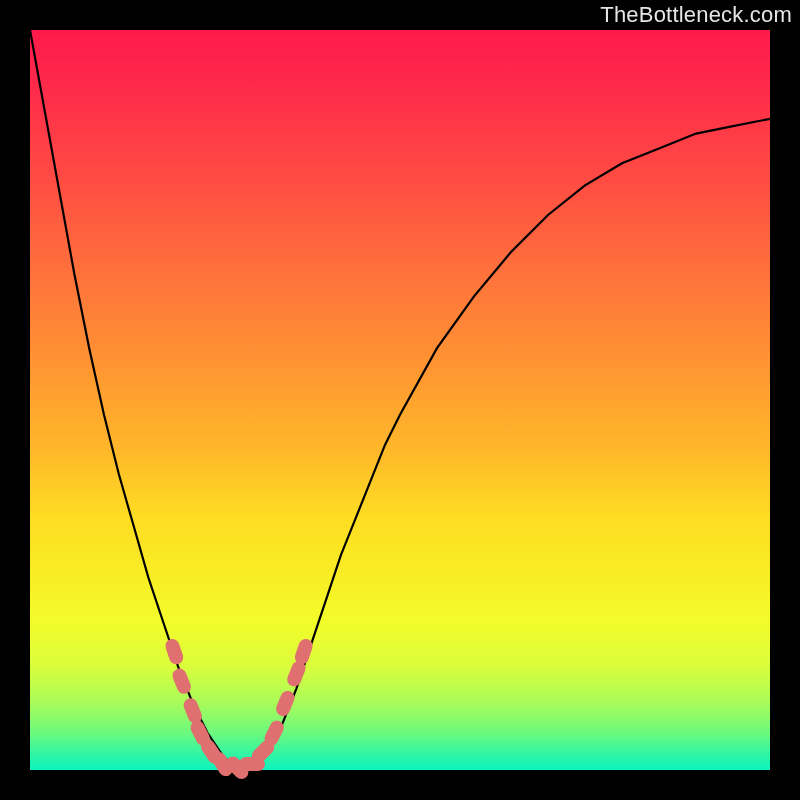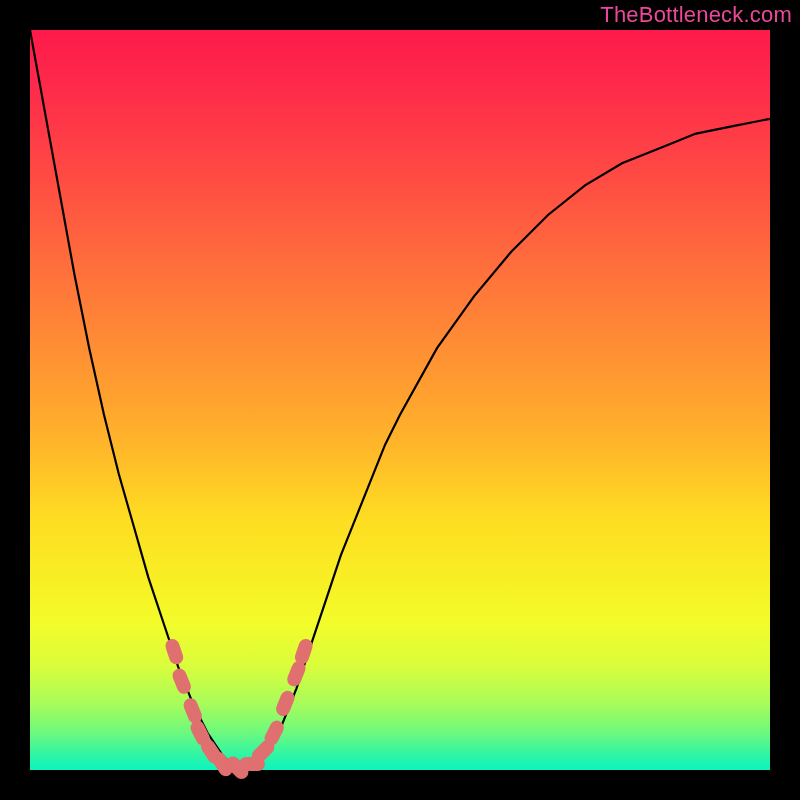--- a/index.html
+++ b/index.html
@@ -14,21 +14,21 @@
   .frame {
     position: relative;
     width: 800px;
     height: 800px;
     background: #000;
   }
   .watermark {
     position: absolute;
     top: 2px;
     right: 8px;
-    color: #ec4899;
+    color: #e5e5e5;
     font-size: 22px;
     font-weight: 400;
     letter-spacing: 0.2px;
     z-index: 10;
     user-select: none;
   }
   .plot-area {
     position: absolute;
     left: 30px;
     top: 30px;

